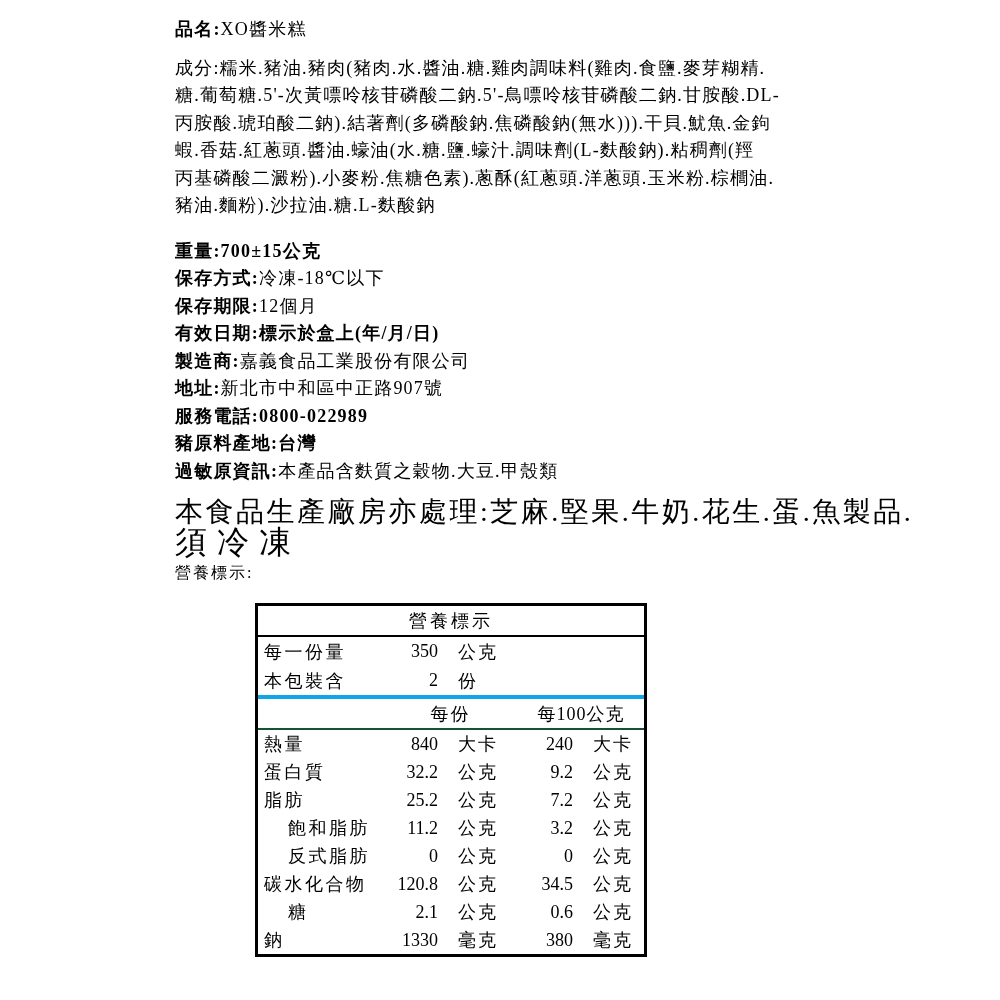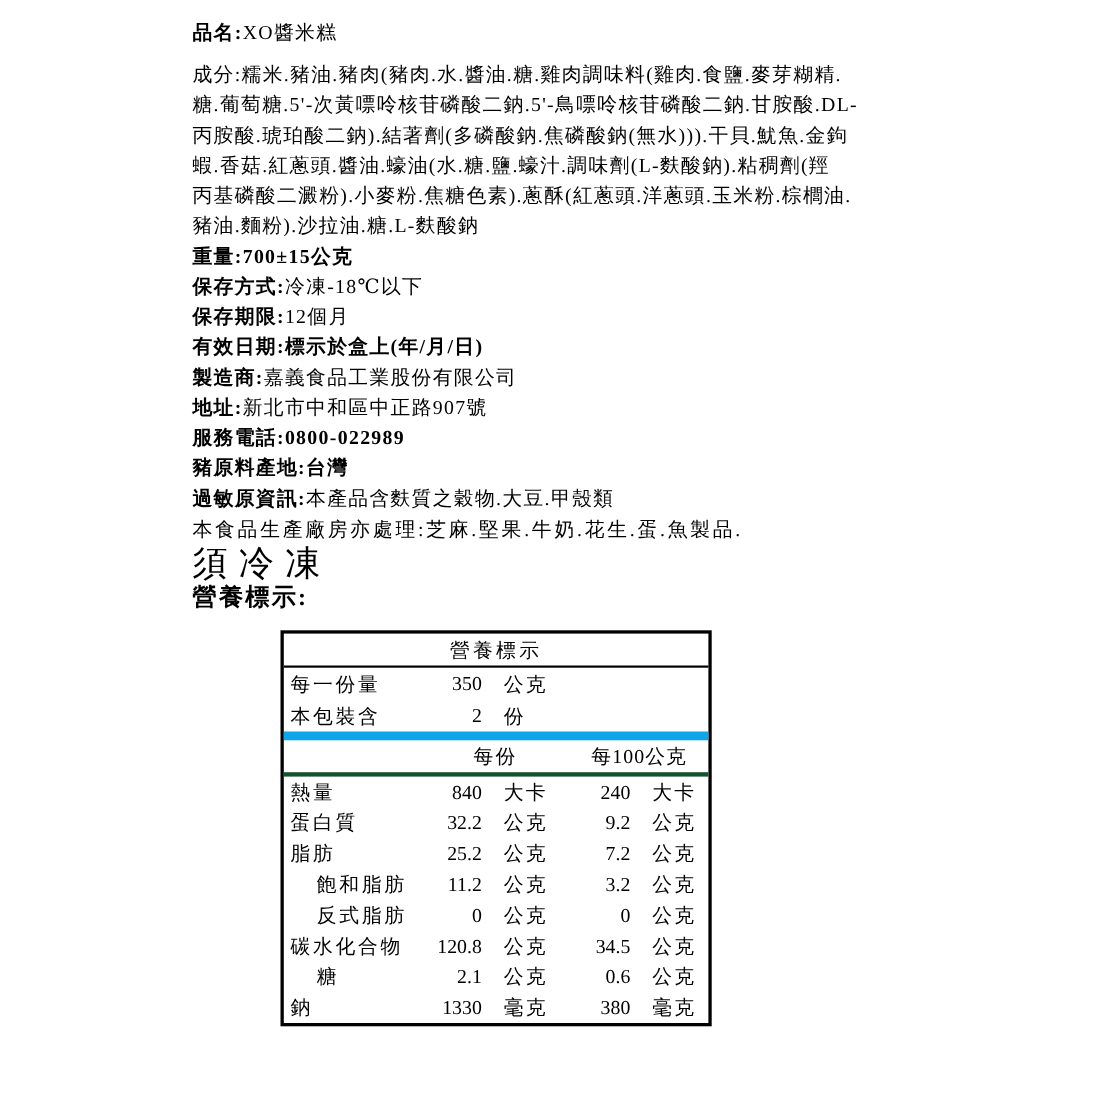--- a/index.html
+++ b/index.html
@@ -16,32 +16,32 @@
   }
   .body-line {
     font-size: 18px;
     line-height: 27.5px;
     letter-spacing: 1.2px;
     white-space: nowrap;
   }
   .lbl { font-weight: bold; }
   .val-bold { font-weight: bold; }
   .title-line { margin-bottom: 11px; }
-  .ingredients { }
+  .ingredients { margin-bottom: 18px; }
   .note-facility {
-    font-size: 18px; line-height: 29px; letter-spacing: 2.5px; white-space: nowrap;
+    font-size: 28px; line-height: 29px; letter-spacing: 2.5px; white-space: nowrap; margin-top: 12px;
   }
   .note-frozen {
     font-size: 32px; line-height: 33px; letter-spacing: 10px; white-space: nowrap;
   }
   .note-heating {
     font-size: 18px; line-height: 31px; letter-spacing: 1.2px; white-space: nowrap;
   }
   .nutrition-heading {
-    font-size: 22px; line-height: 28px; letter-spacing: 2px; font-weight: bold;
+    font-size: 16px; line-height: 28px; letter-spacing: 2px; font-weight: normal;
   }
   
   .ntable {
     margin-top: 16px;
     margin-left: 80px;
     width: 386px;
     border: 3px solid #000;
     font-size: 18px;
     font-family: Liberation Serif, serif;
   }
@@ -51,22 +51,22 @@
     align-items: center;
     height: 29px;
   }
   .trow.nrow { height: 28px; }
   .ttitle {
     display: flex; align-items: center; justify-content: center;
     height: 29px;
     letter-spacing: 3px;
     border-bottom: 2px solid #000;
   }
-  .sep-heavy { border-bottom: 8px solid #0ea5e9; }
-  .thead-row { border-bottom: 4px solid #14532d; }
+  .sep-heavy { border-bottom: 4px solid #0ea5e9; }
+  .thead-row { border-bottom: 2px solid #14532d; }
   .tname { padding-left: 6px; letter-spacing: 2.5px; white-space: nowrap; }
   .tname.indent { padding-left: 30px; }
   .tval { text-align: right; padding-right: 20px; white-space: nowrap; }
   .tunit { letter-spacing: 2px; white-space: nowrap; }
   .col-ps { grid-column: 2 / 4; text-align: center; letter-spacing: 2px; }
   .col-100 { grid-column: 4 / 6; text-align: center; letter-spacing: 1px; }
 </style>
 </head>
 <body>
 

